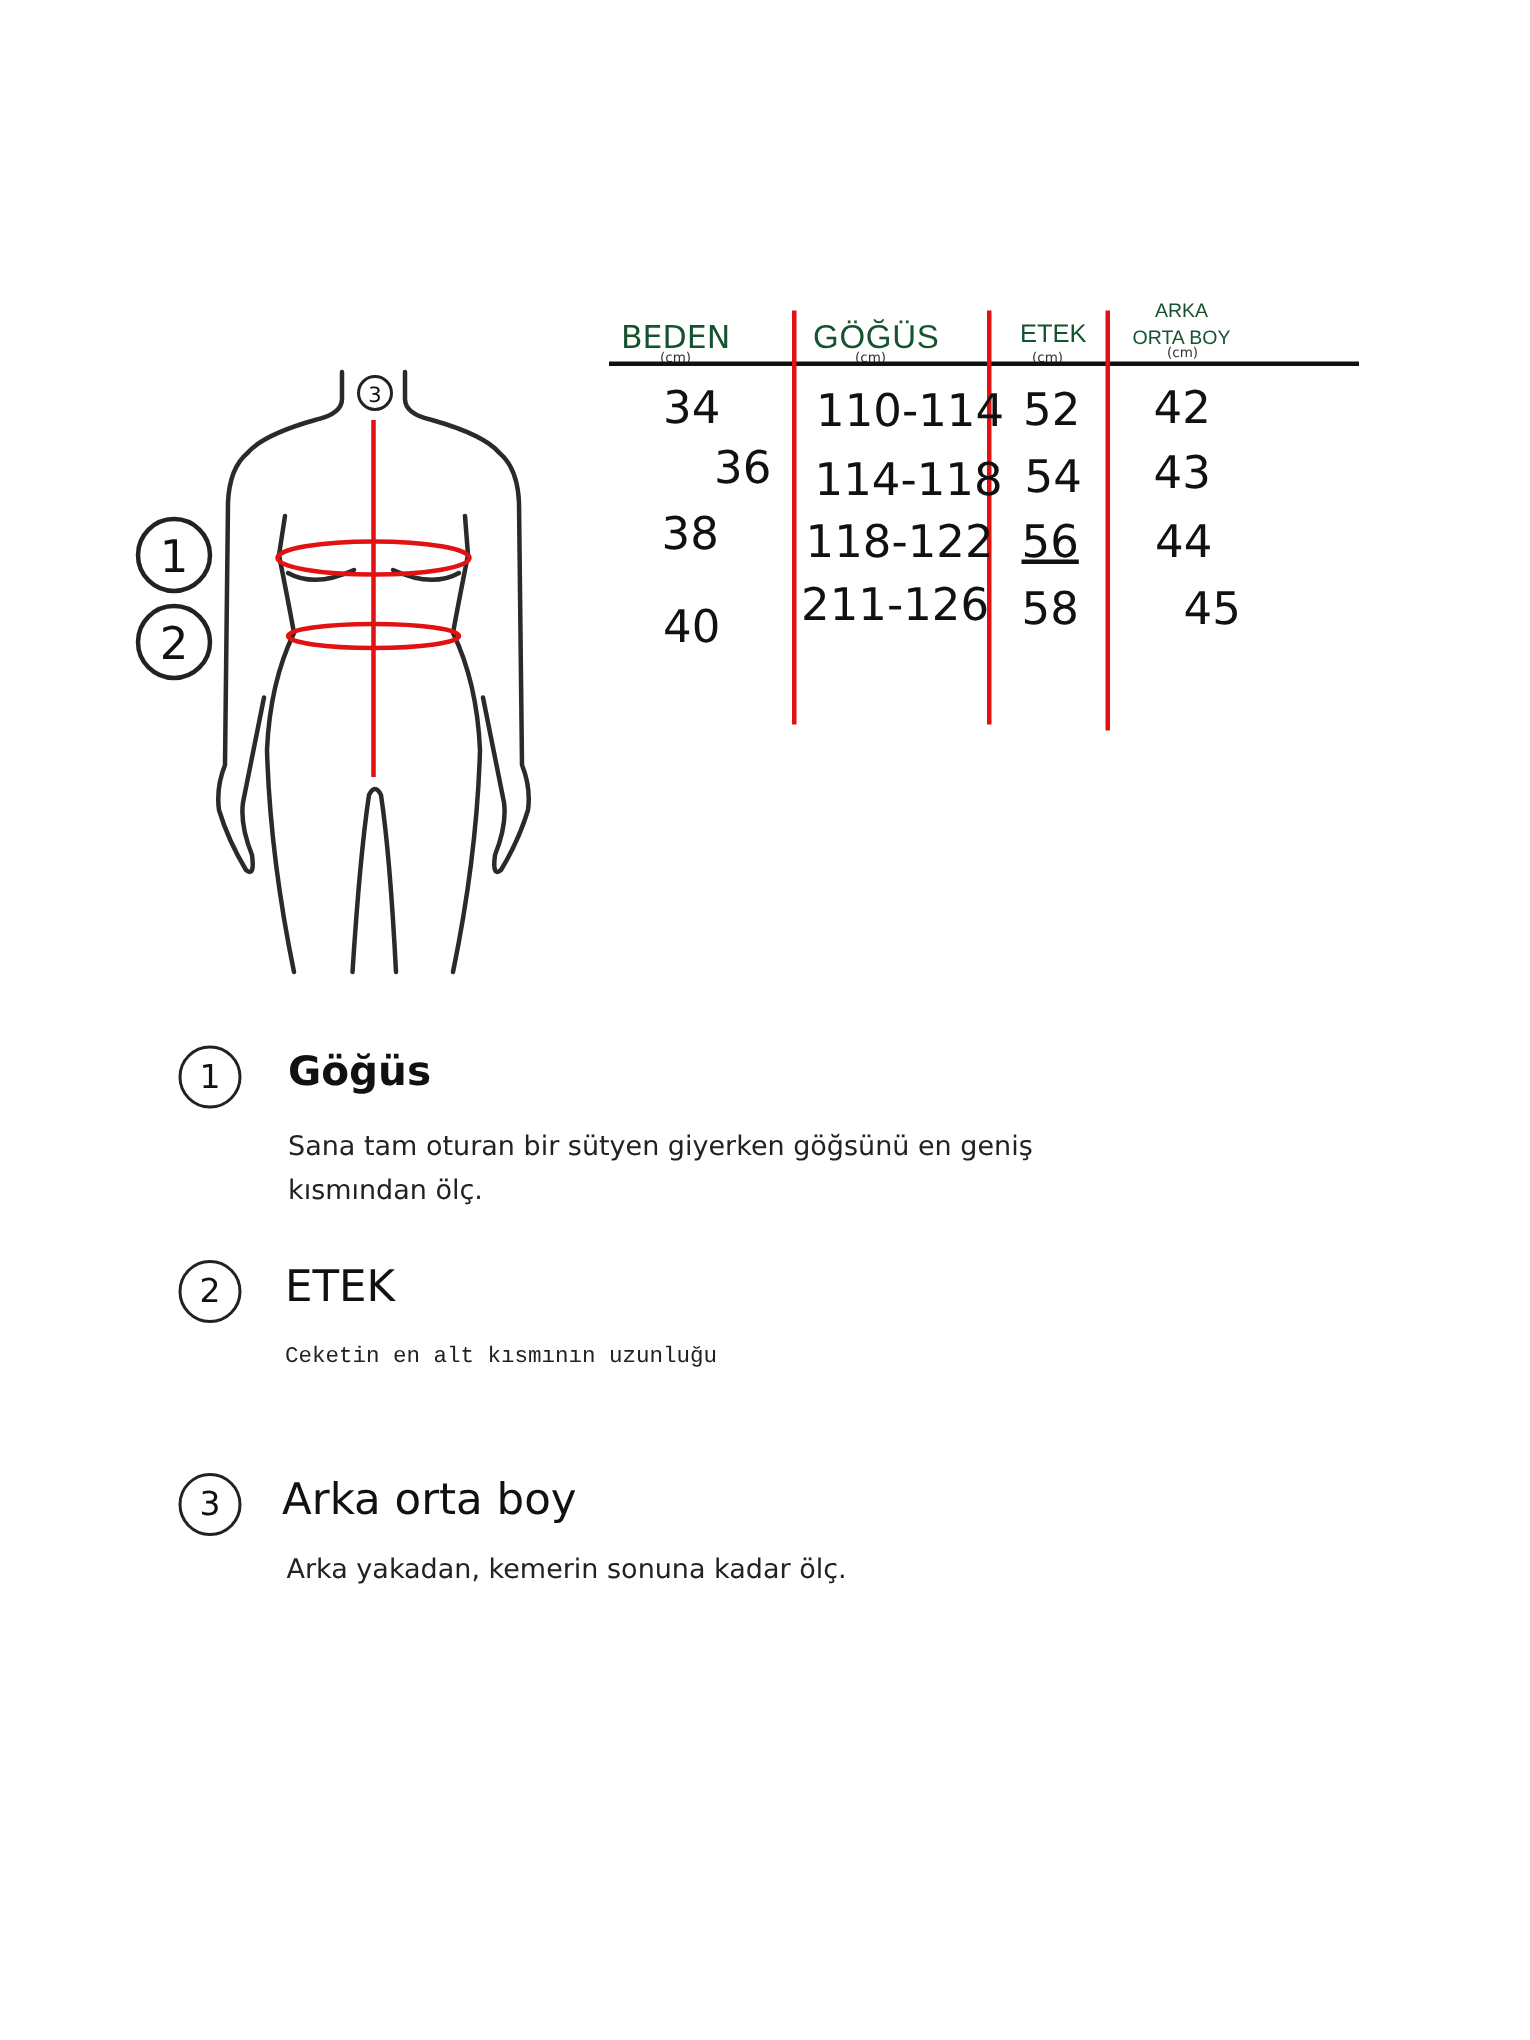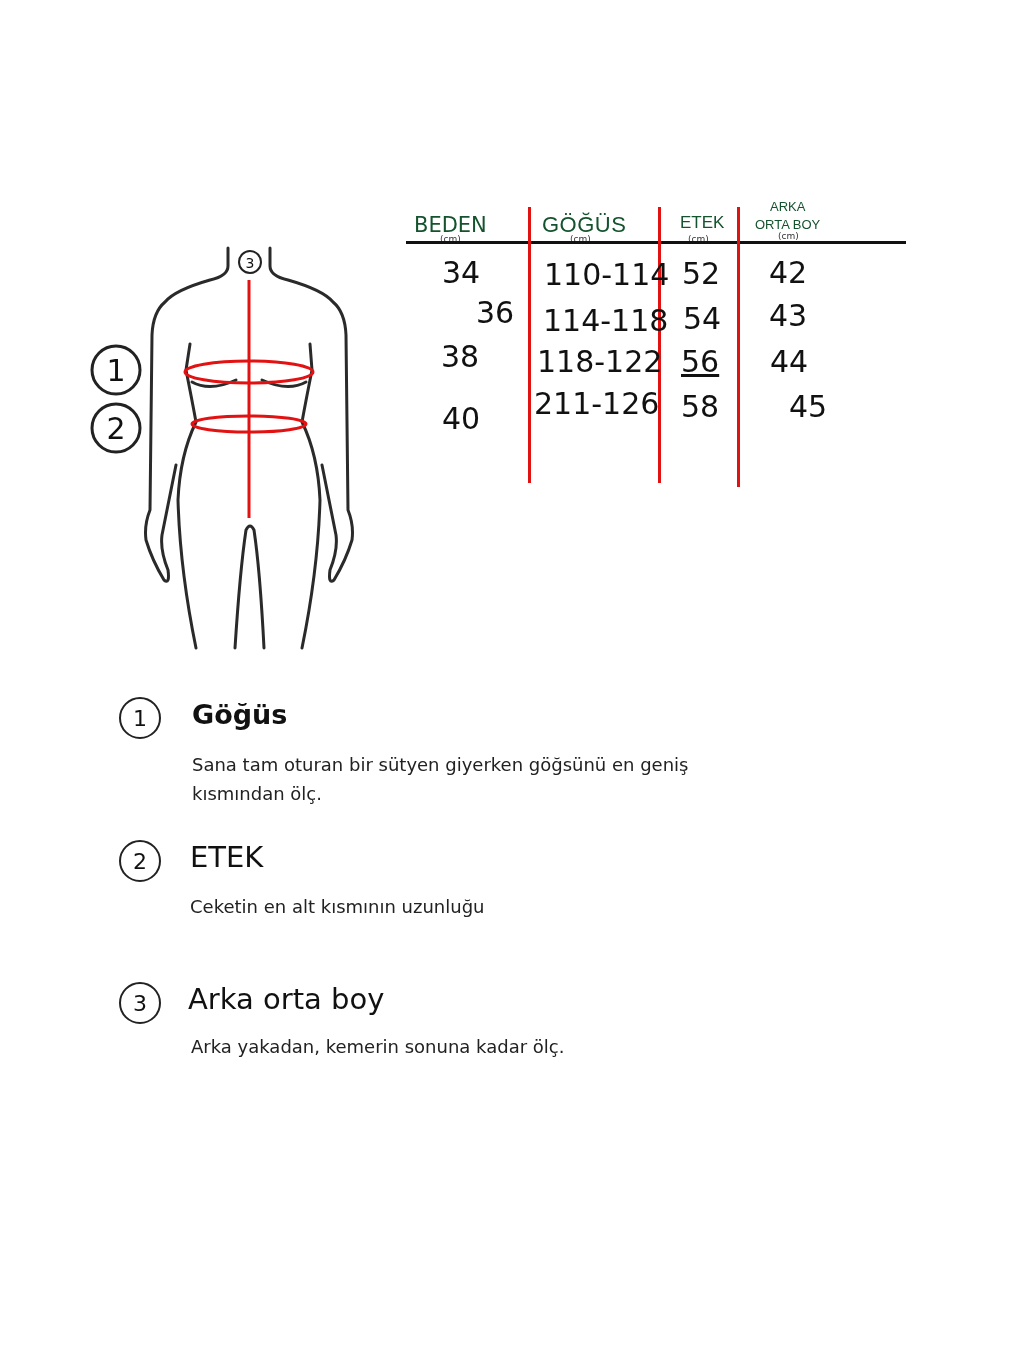--- a/index.html
+++ b/index.html
@@ -107,21 +107,21 @@
   <div>
     <div class="circ" style="left:119px;top:697px;width:38px;height:38px;font-size:22px;">1</div>
     <div class="ltitle" style="left:192px;top:699px;font-size:27px;font-weight:bold;">Göğüs</div>
     <div class="ldesc" style="left:192px;top:754px;font-size:18px;">Sana tam oturan bir sütyen giyerken göğsünü en geniş</div>
     <div class="ldesc" style="left:192px;top:783px;font-size:18px;">kısmından ölç.</div>
   </div>
 
   <div>
     <div class="circ" style="left:119px;top:840px;width:38px;height:38px;font-size:22px;">2</div>
     <div class="ltitle" style="left:190px;top:840px;font-size:29px;">ETEK</div>
-    <div class="ldesc" style="left:190px;top:896px;font-size:18px;">Ceketin en alt kısmının uzunluğu</div>
+    <div class="ldesc" style="left:190px;top:896px;font-size:15px;font-family:Liberation Mono, monospace;">Ceketin en alt kısmının uzunluğu</div>
   </div>
 
   <div>
     <div class="circ" style="left:119px;top:982px;width:38px;height:38px;font-size:22px;">3</div>
     <div class="ltitle" style="left:188px;top:982px;font-size:29px;">Arka orta boy</div>
     <div class="ldesc" style="left:191px;top:1036px;font-size:18px;">Arka yakadan, kemerin sonuna kadar ölç.</div>
   </div>
 </div>
 
 </body></html>

